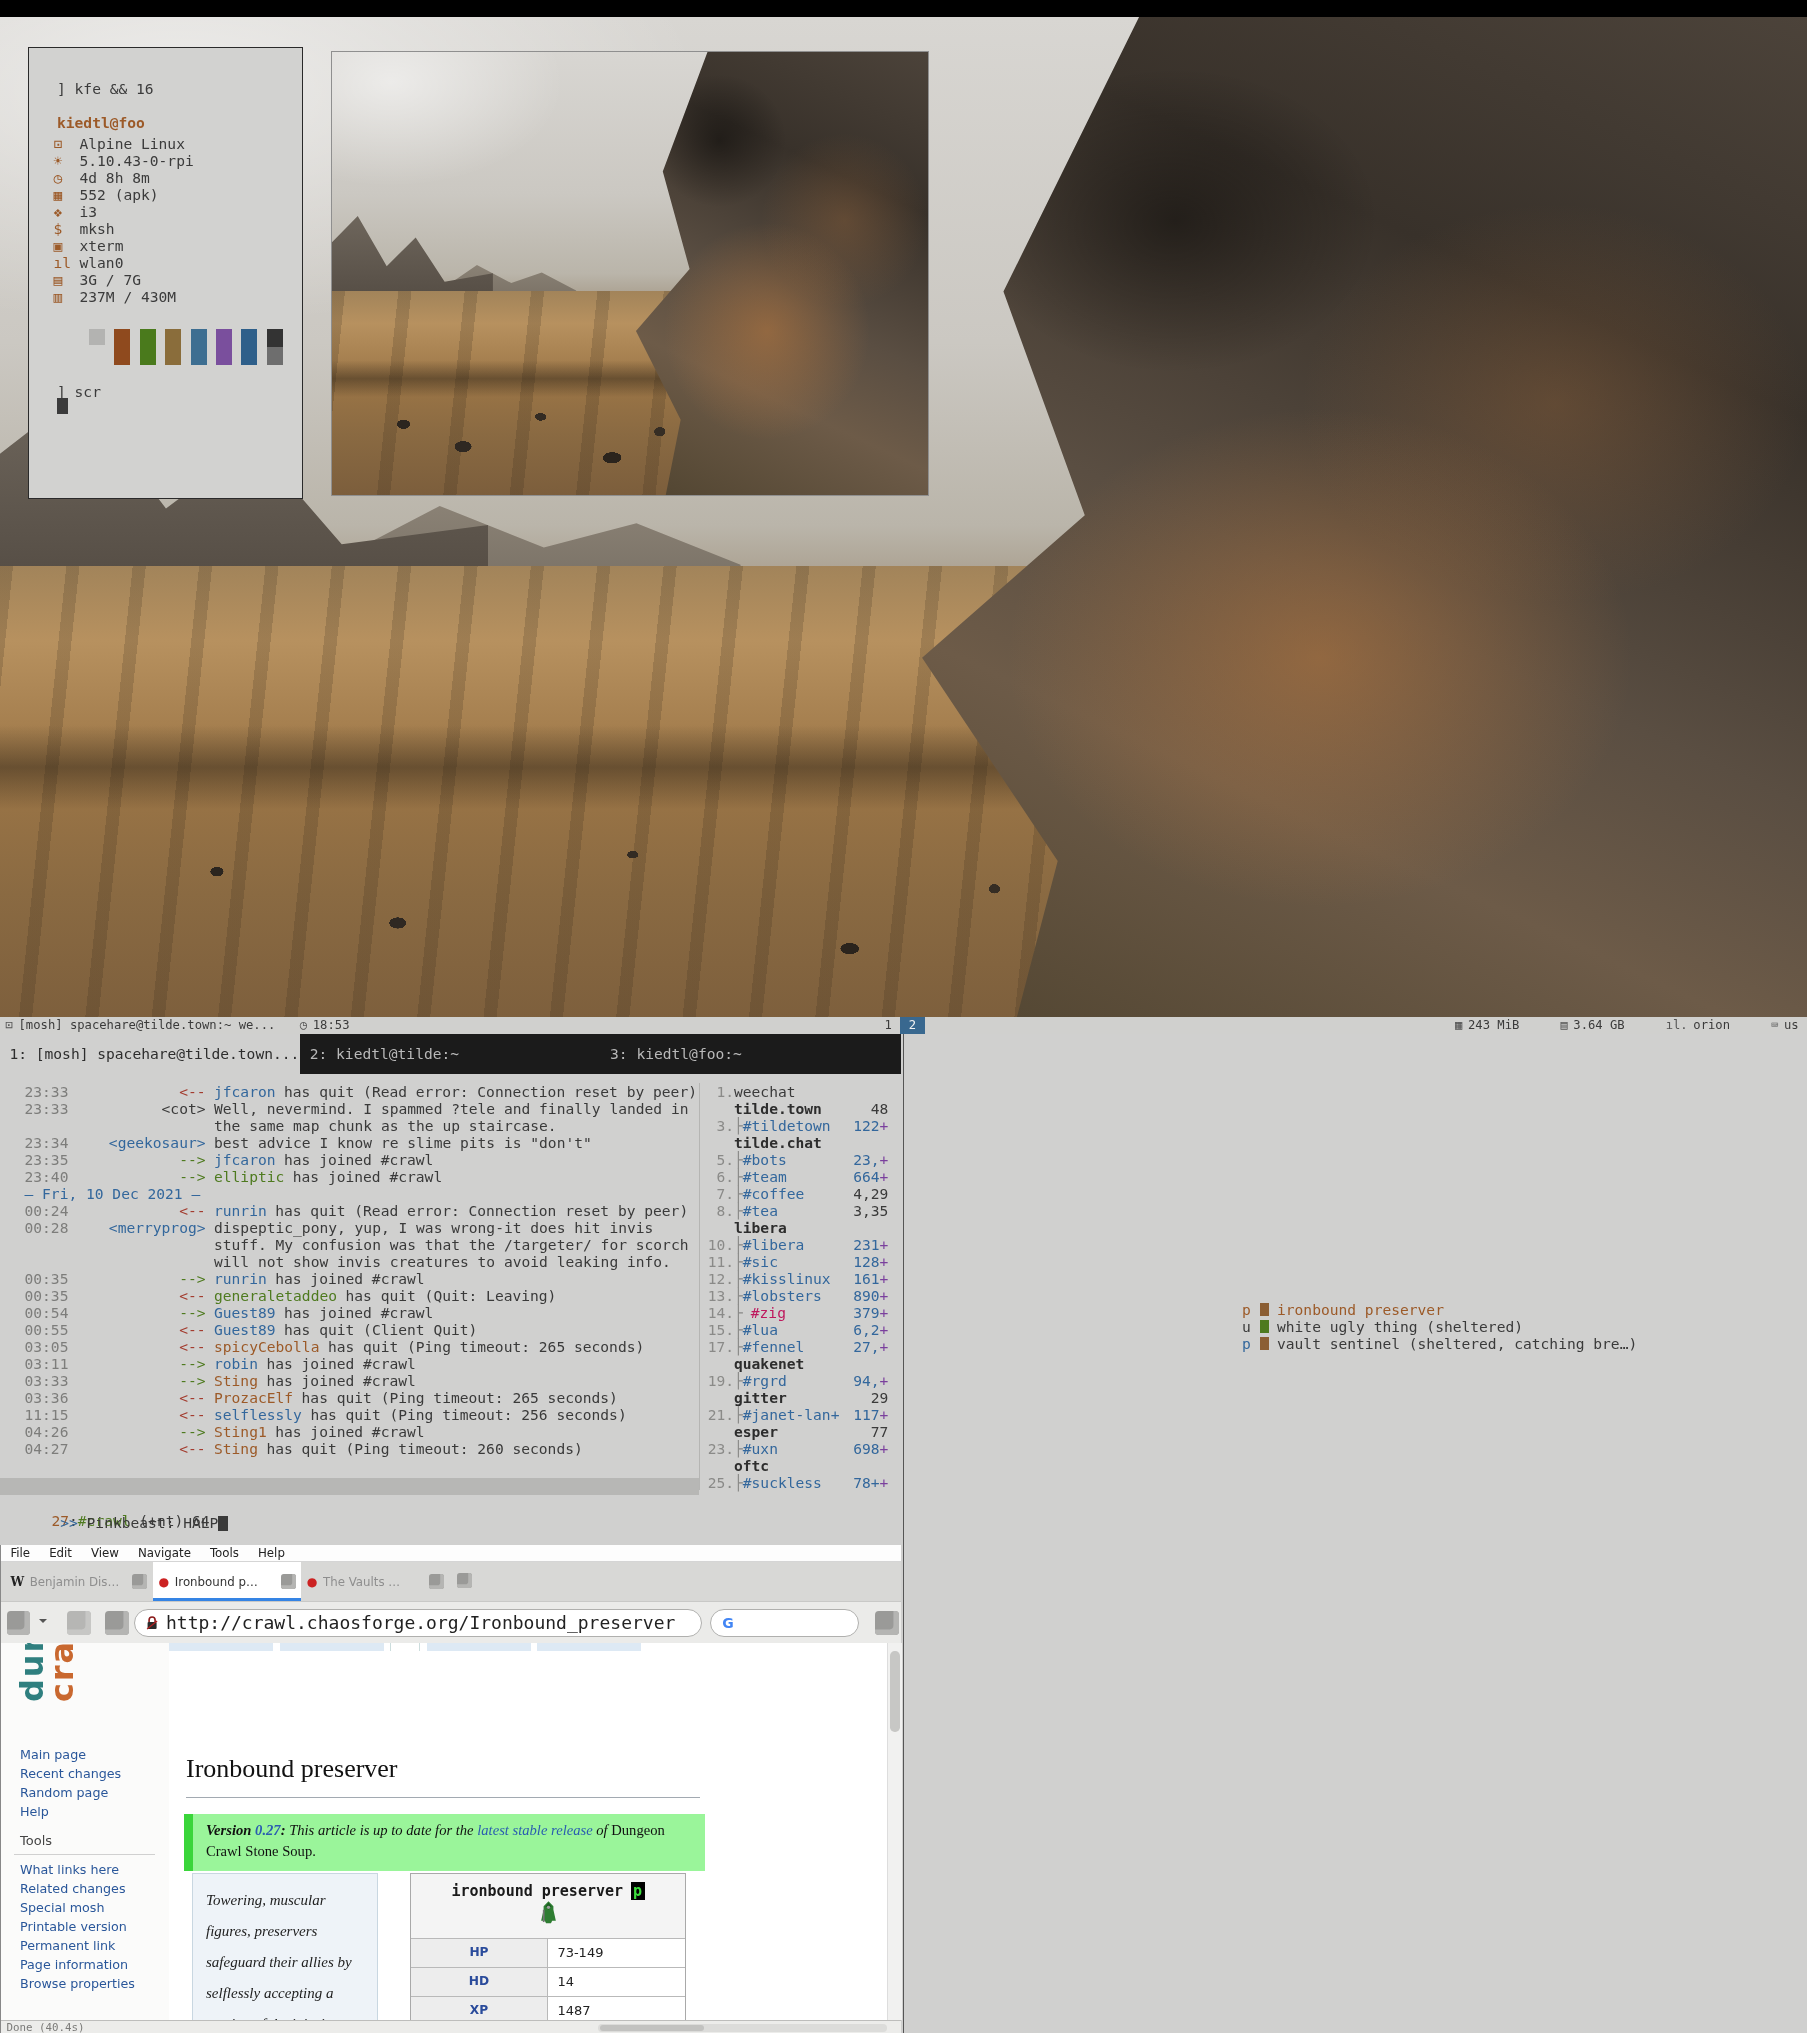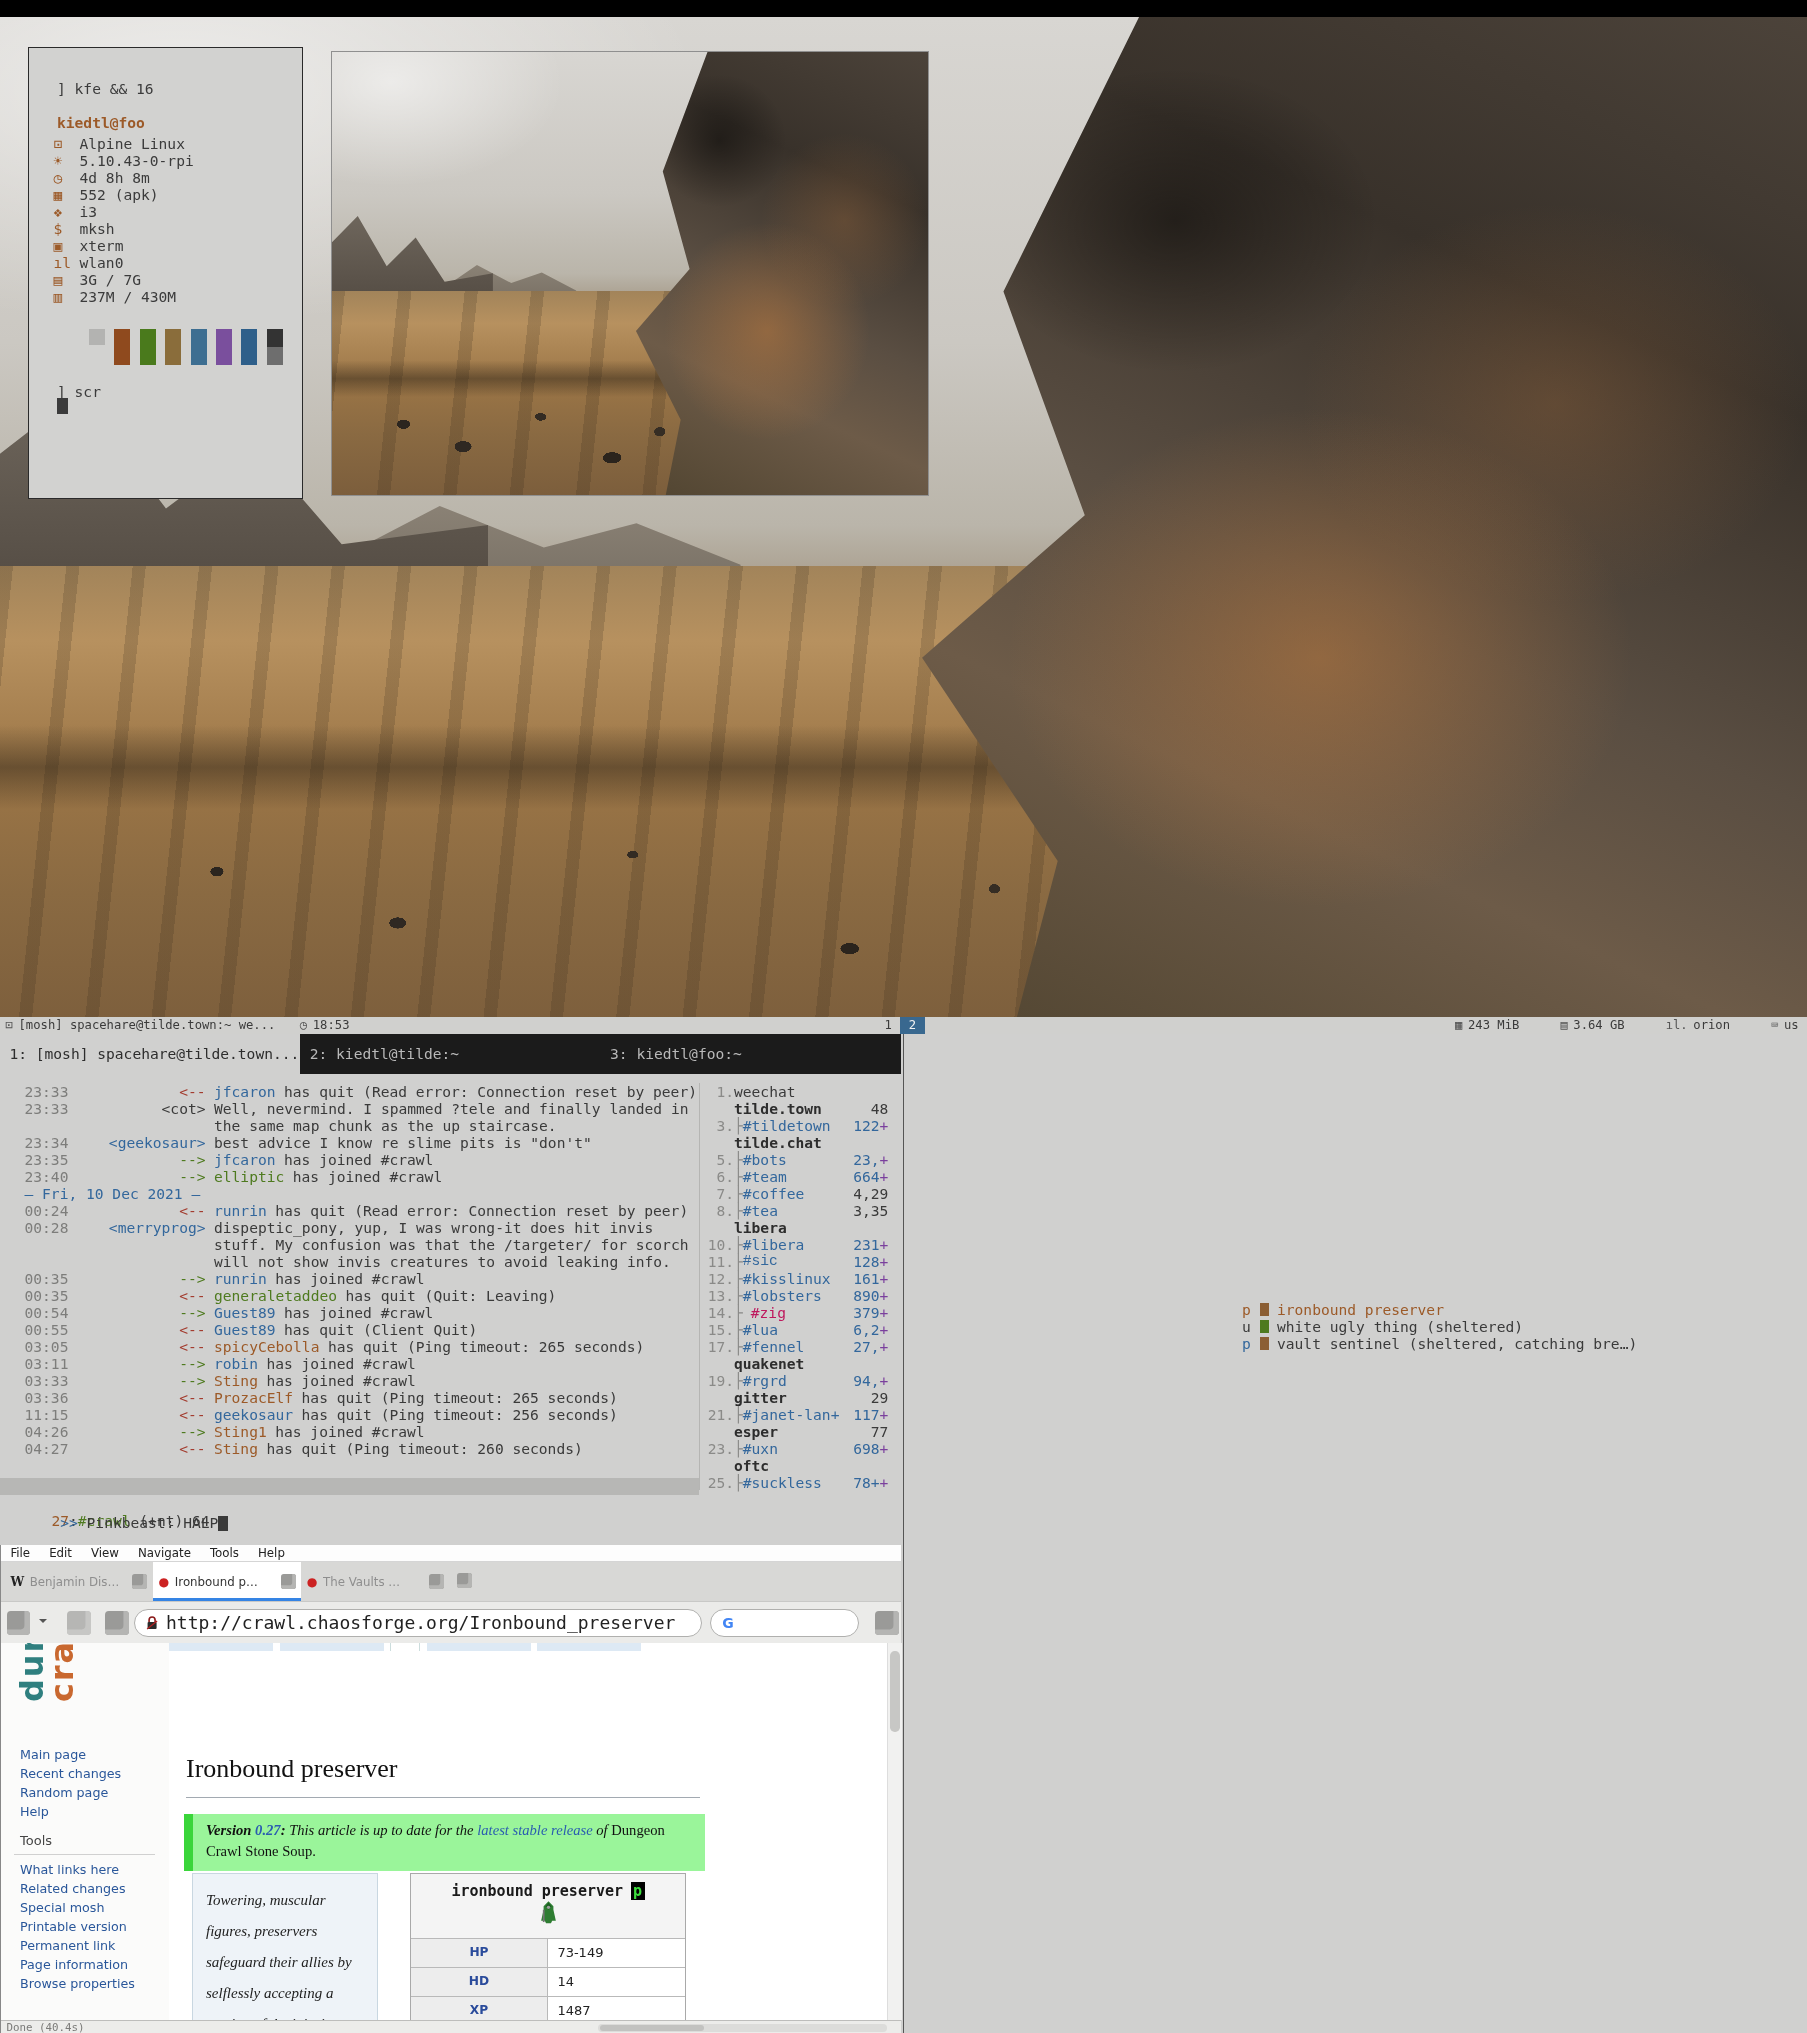--- a/index.html
+++ b/index.html
@@ -417,21 +417,21 @@
         </div>
         <div class="msgrow">
           <span class="time">03:36</span>
           <span class="pre" style="color: rgb(163, 60, 47);">&lt;--</span>
           <span class="nick" style="color: rgb(156, 90, 40);">ProzacElf</span>
           <span class="txt" style="color: rgb(58, 58, 58);">has quit (Ping timeout: 265 seconds)</span>
         </div>
         <div class="msgrow">
           <span class="time">11:15</span>
           <span class="pre" style="color: rgb(163, 60, 47);">&lt;--</span>
-          <span class="nick" style="color: rgb(51, 103, 156);">geekosaur</span>
+          <span class="nick" style="color: rgb(51, 103, 156);">selflessly</span>
           <span class="txt" style="color: rgb(58, 58, 58);">has quit (Ping timeout: 256 seconds)</span>
         </div>
         <div class="msgrow">
           <span class="time">04:26</span>
           <span class="pre" style="color: rgb(78, 122, 31);">--&gt;</span>
           <span class="nick" style="color: rgb(156, 90, 40);">Sting1</span>
           <span class="txt" style="color: rgb(58, 58, 58);">has joined #crawl</span>
         </div>
         <div class="msgrow">
           <span class="time">04:27</span>
@@ -499,21 +499,21 @@
         </div>
         <div class="blrow">
           <span class="bl-num">10.</span>
           <span class="bl-branch">├</span>
           <span class="bl-name" style="color: rgb(51, 103, 156);">#libera</span>
           <span class="bl-cnt"><span style="color: rgb(51, 103, 156);">231</span><span style="color: rgb(122, 63, 157);">+</span></span>
         </div>
         <div class="blrow">
           <span class="bl-num">11.</span>
           <span class="bl-branch">├</span>
-          <span class="bl-name" style="color: rgb(51, 103, 156); font-family: Liberation Mono, monospace;">#sic</span>
+          <span class="bl-name" style="color: rgb(51, 103, 156);">#sic</span>
           <span class="bl-cnt"><span style="color: rgb(51, 103, 156);">128</span><span style="color: rgb(122, 63, 157);">+</span></span>
         </div>
         <div class="blrow">
           <span class="bl-num">12.</span>
           <span class="bl-branch">├</span>
           <span class="bl-name" style="color: rgb(51, 103, 156);">#kisslinux</span>
           <span class="bl-cnt"><span style="color: rgb(51, 103, 156);">161</span><span style="color: rgb(122, 63, 157);">+</span></span>
         </div>
         <div class="blrow">
           <span class="bl-num">13.</span>

